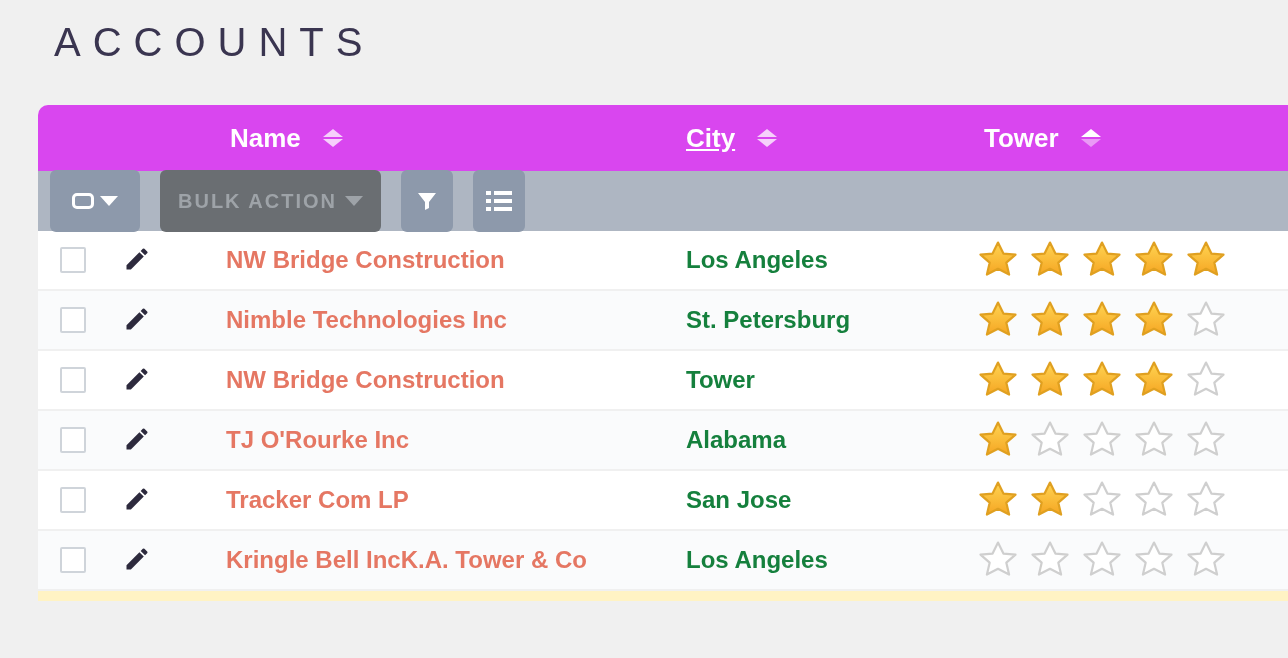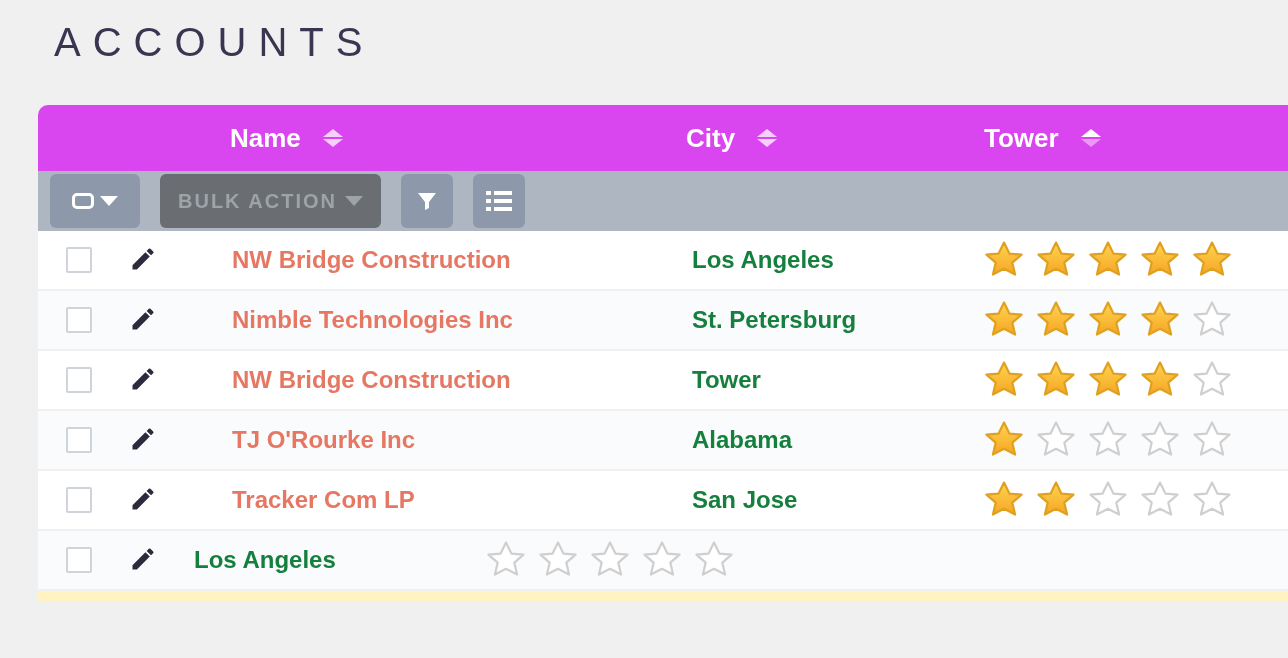--- a/index.html
+++ b/index.html
@@ -30,21 +30,21 @@
     display: flex;
     background: #d946ef;
     height: 66px;
     align-items: center;
     color: #fff;
     font-size: 26px;
     font-weight: 600;
   }
   .col-check { width: 150px; flex: 0 0 150px; }
   .col-name  { width: 498px; flex: 0 0 498px; padding-left: 42px; }
-  .col-city  { width: 268px; flex: 0 0 268px; }
+  .col-city  { width: 268px; flex: 0 0 268px; text-decoration: underline; }
   .col-rating{ flex: 1; padding-left: 30px; }
   .th {
     display: flex;
     align-items: center;
     gap: 22px;
     cursor: pointer;
   }
   .sort-icon {
     display: inline-flex;
     flex-direction: column;
@@ -63,21 +63,21 @@
 
   .toolbar {
     background: #aeb6c2;
     height: 60px;
     display: flex;
     align-items: center;
     gap: 20px;
     padding-left: 12px;
   }
   .btn {
-    height: 54px;
+    height: 62px;
     border-radius: 6px;
     display: inline-flex;
     align-items: center;
     justify-content: center;
     cursor: pointer;
     border: none;
     font-size: 18px;
   }
   .btn-select {
     background: #8d99ab;
@@ -110,21 +110,20 @@
     border-radius: 5px;
   }
 
   .rows { }
   .row {
     display: flex;
     align-items: center;
     height: 60px;
     background: #fff;
     border-bottom: 2px solid #f0f0f0;
-    padding-left: 6px;
   }
   .row:nth-child(even) {
     background: #fafbfc;
   }
   .row .cell-check {
     width: 48px; flex: 0 0 48px;
     display: flex; justify-content: flex-end;
   }
   .row .cell-edit {
     width: 102px; flex: 0 0 102px;
@@ -625,20 +624,23 @@
     <div class="cell-check">
       <span class="checkbox"></span>
     </div>
     <div class="cell-edit">
       <button class="edit-btn">
         <span><svg width="28" height="28" viewBox="0 0 24 24" fill="#2d2a3d">
     <path d="M3 17.25V21h3.75L17.81 9.94l-3.75-3.75L3 17.25zM20.71 7.04a1 1 0 0 0 0-1.41l-2.34-2.34a1 1 0 0 0-1.41 0l-1.83 1.83 3.75 3.75 1.83-1.83z"></path>
   </svg></span>
       </button>
     </div>
+    <div class="cell-name">
+      <a class="link-name">Kringle Bell IncK.A. Tower &amp; Co</a>
+    </div>
     <div class="cell-city">
       <span class="city">Los Angeles</span>
     </div>
     <div class="cell-rating">
       <div class="stars">
               <span class="star">
                 <svg width="44" height="44" viewBox="0 0 24 24">
     <defs>
                     <linearGradient id="g" x1="0" y1="0" x2="0" y2="1">
       <stop offset="0%" stop-color="#ffd452"></stop>

